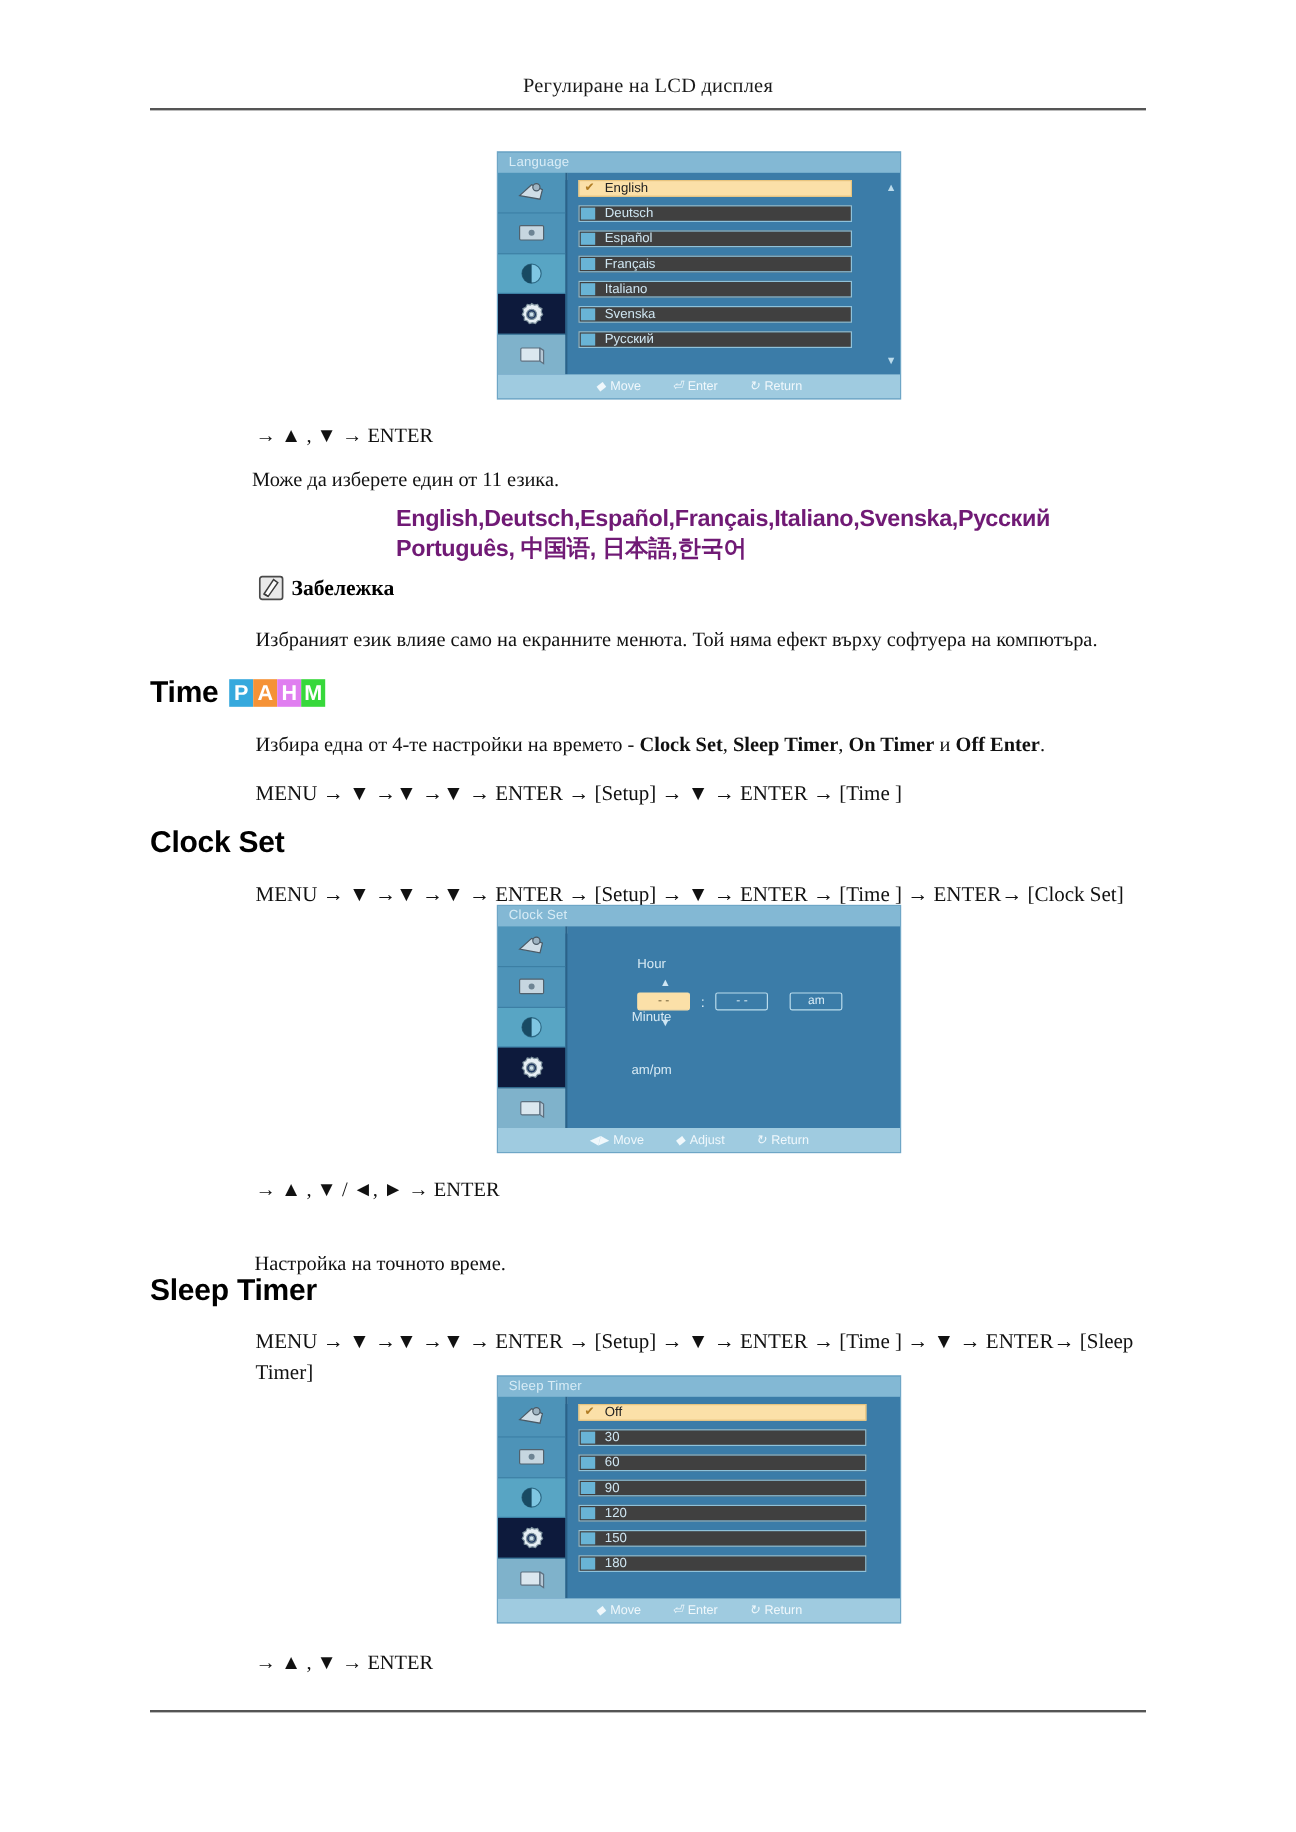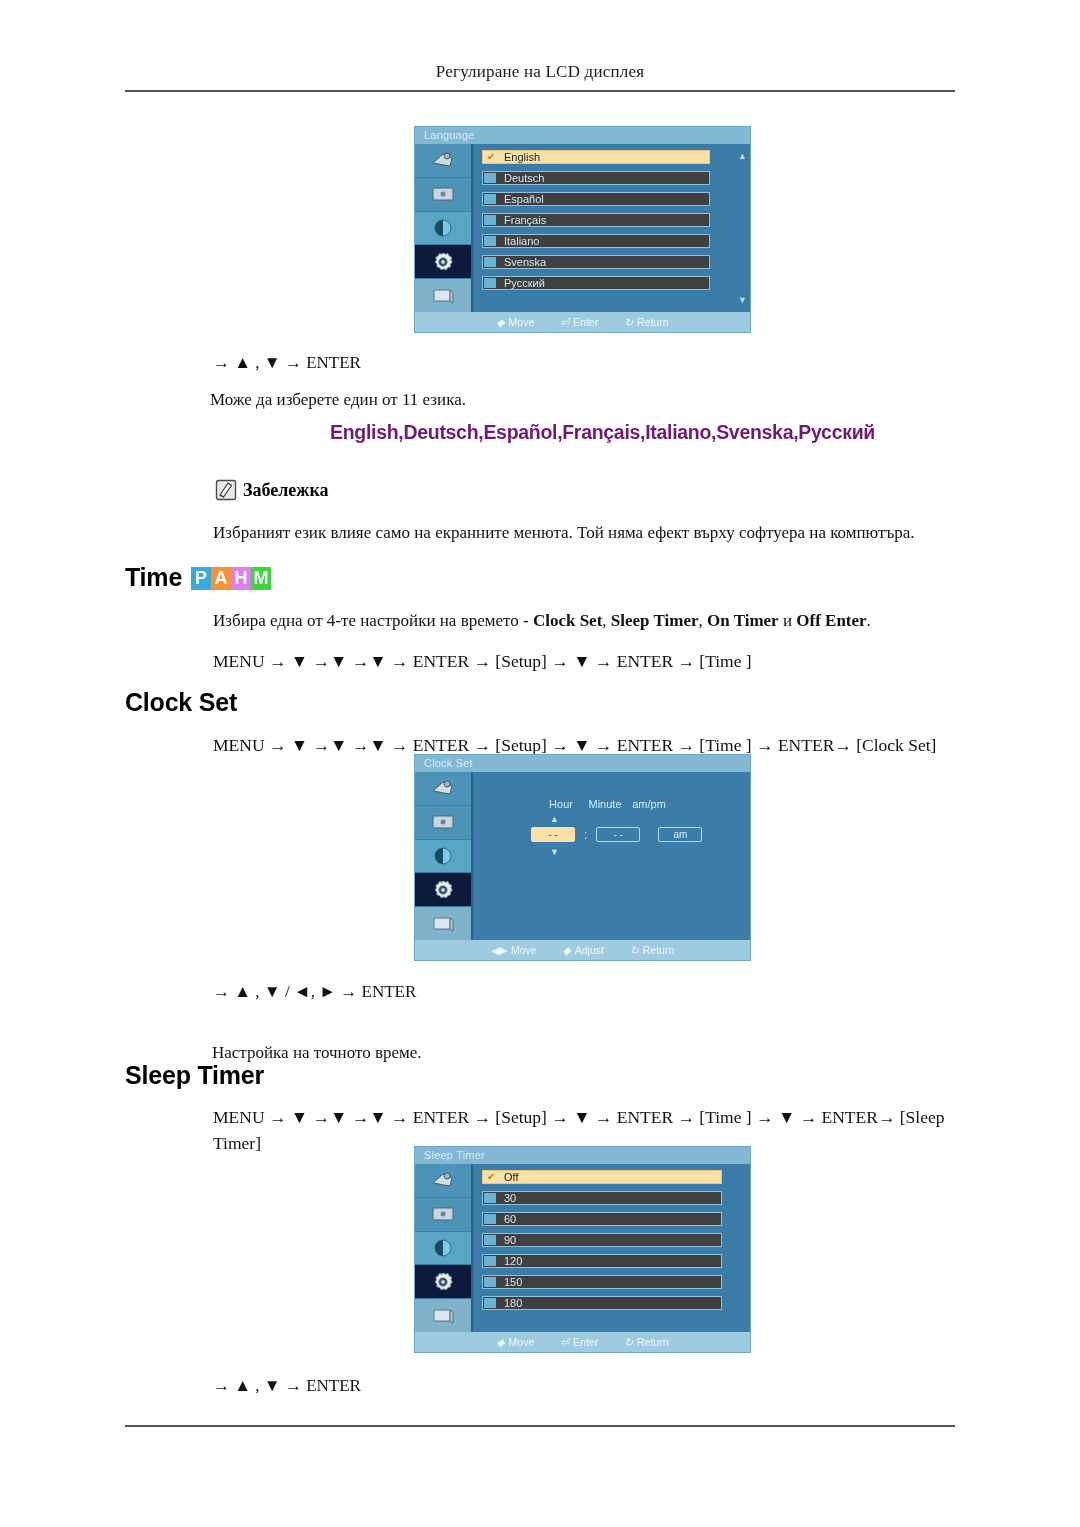--- a/index.html
+++ b/index.html
@@ -198,24 +198,26 @@
     position: absolute;
     right: 3px;
     color: #bcdcec;
     font-size: 9px;
     line-height: 9px;
   }
 
   
   .cs-labels {
     position: absolute;
-    top: 26px; left: 66px;
+    top: 26px; left: 48px;
     display: flex;
+    gap: 32px;
     color: #d7eaf4;
     font-size: 11px;
+    flex-direction: column;
   }
   .cs-labels i { font-style: normal; display:inline-block; }
   .cs-fields {
     position: absolute;
     top: 55px; left: 58px;
     display: flex;
     align-items: center;
     gap: 9px;
   }
   .cs-box {
@@ -321,20 +323,21 @@
         <b style="font-weight:normal">Return</b>
       </span>
   </div>
 </div>
 
 <div class="blk body-text" style="left:213px; top:352px;">→ ▲ , ▼ → ENTER</div>
 <div class="blk body-text" style="left:210px; top:389px;">Може да изберете един от 11 езика.</div>
 
 <div class="blk lang-list-img" style="left:330px; top:420px;">
   <div>English,Deutsch,Español,Français,Italiano,Svenska,Русский</div>
+  <div>Português, 中国语, 日本語,한국어</div>
 </div>
 
 <div class="blk" style="left:215px; top:479px;">
   <div class="note-row">
     <svg class="note-icon" viewBox="0 0 22 22">
       <rect x="1.5" y="1.5" width="19" height="19" rx="2" fill="#e9e9e9" stroke="#4a4a4a" stroke-width="1.4"></rect>
       <path d="M5 16 L13 4 L16.5 6.5 L8.5 18 Z" fill="#fbfbfb" stroke="#3a3a3a" stroke-width="1.2"></path>
       <path d="M5 16 L8.5 18" stroke="#3a3a3a" stroke-width="1.2"></path>
     </svg>
     <span class="note-label">Забележка</span>

